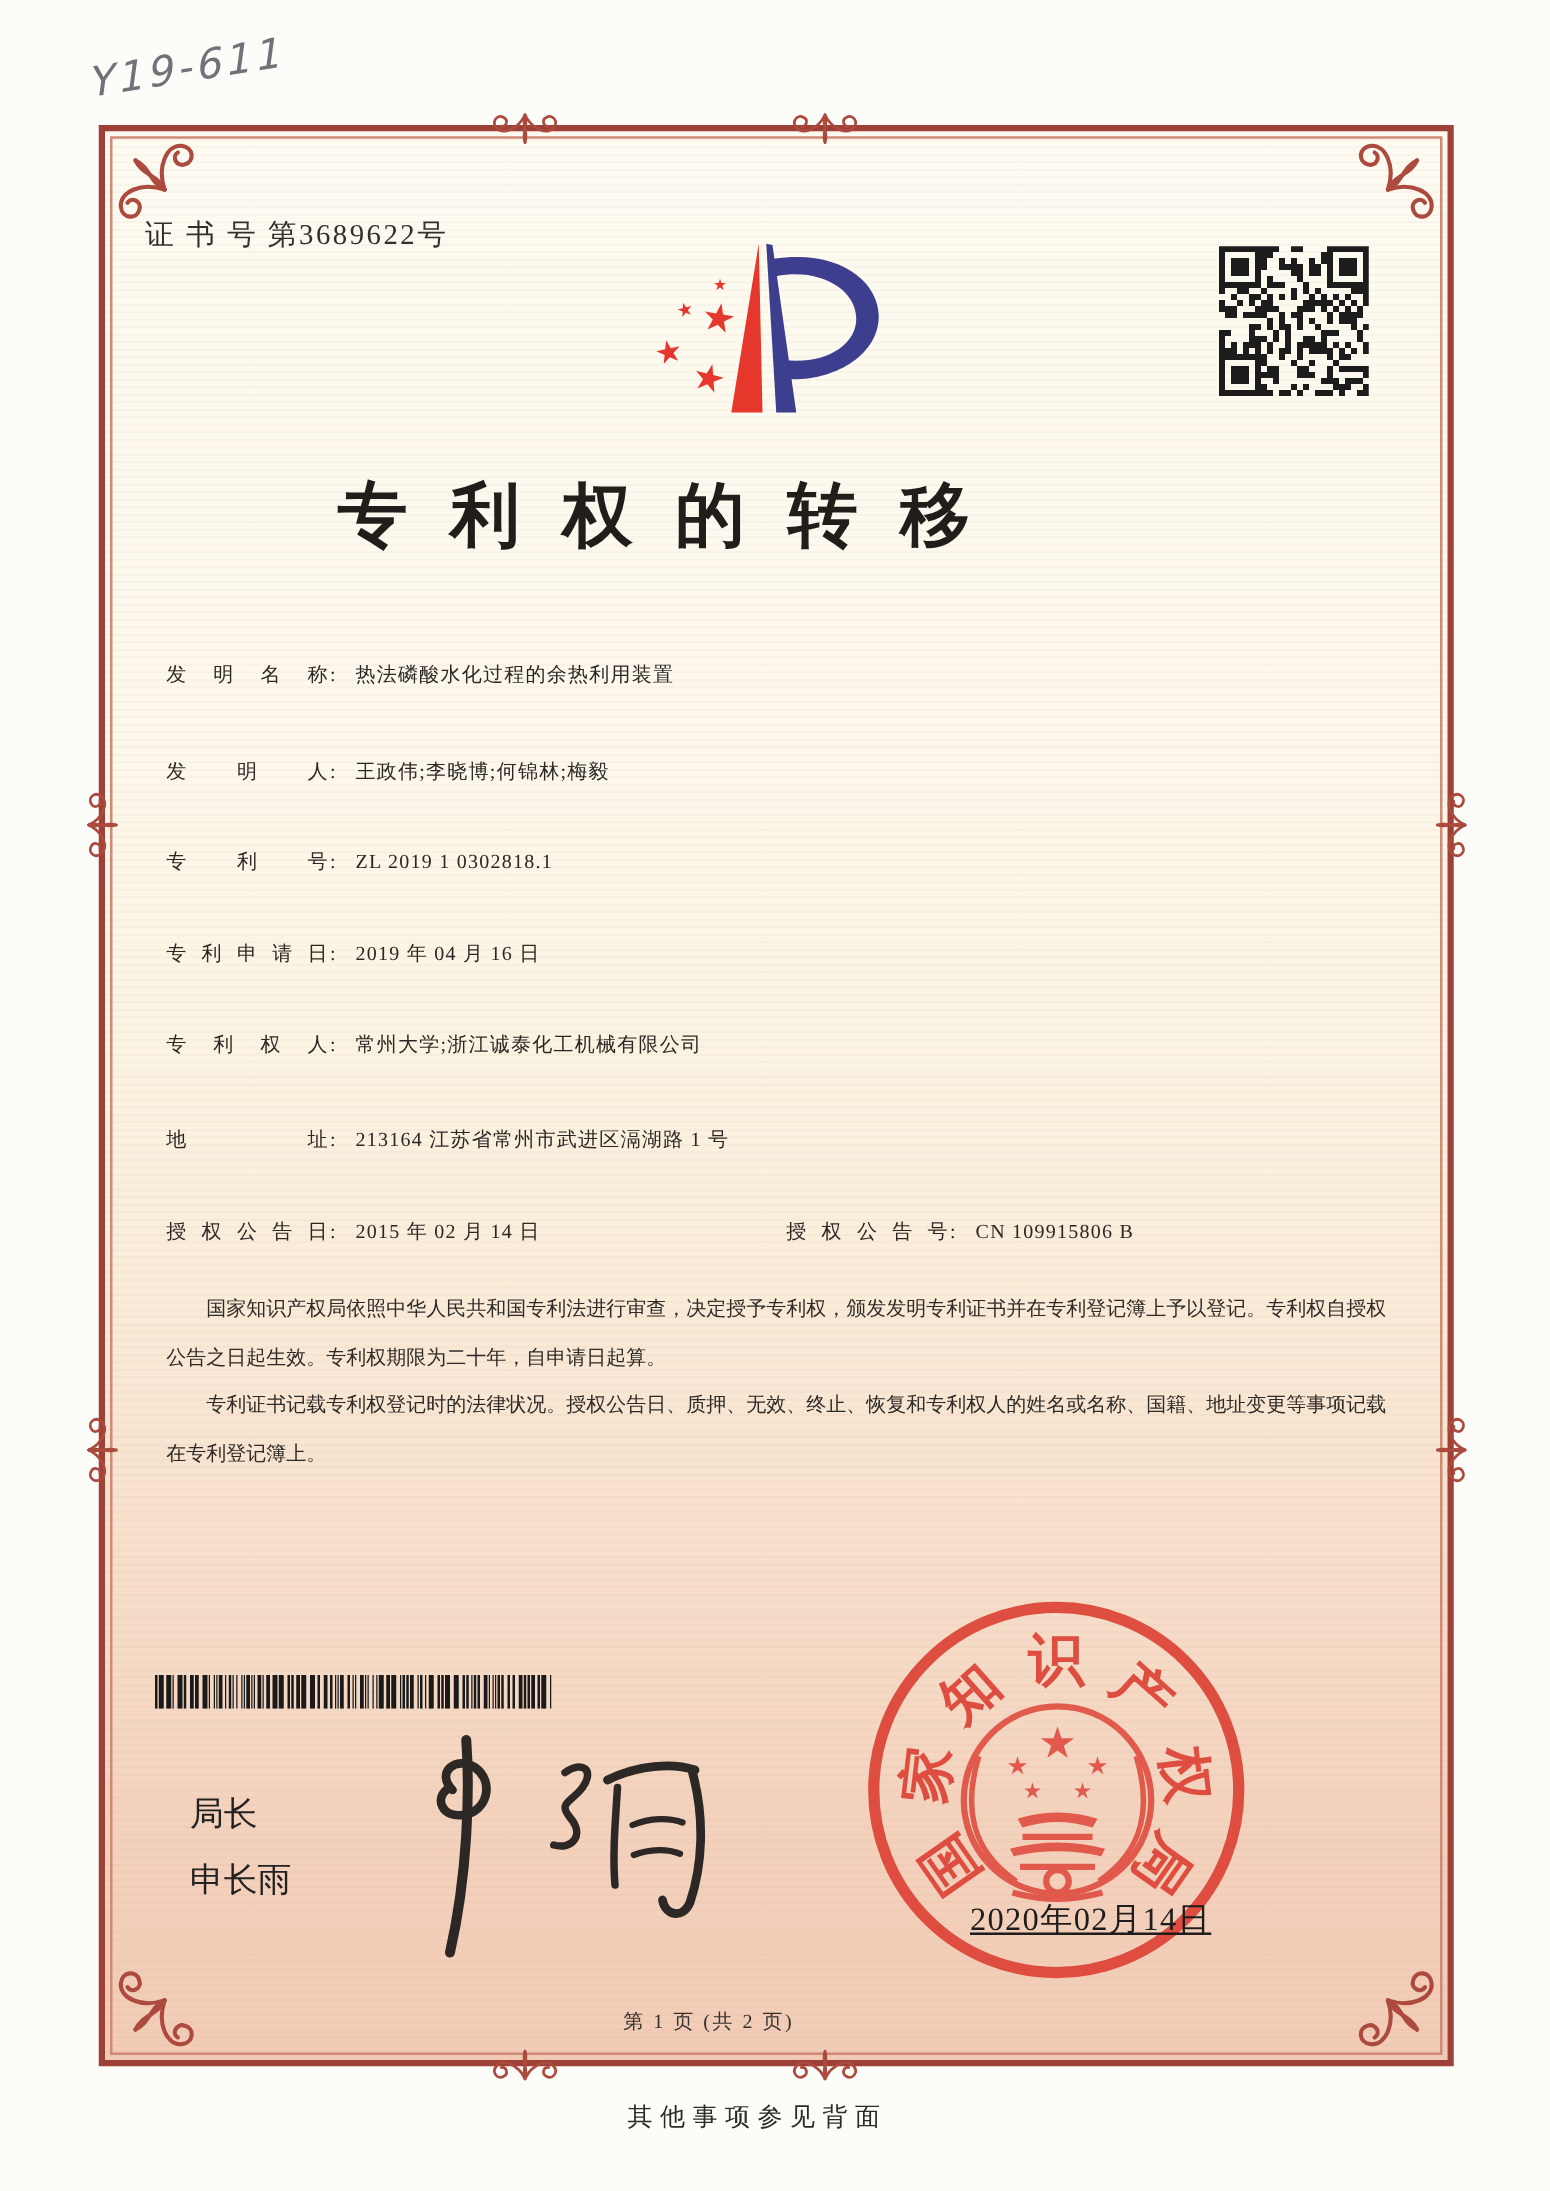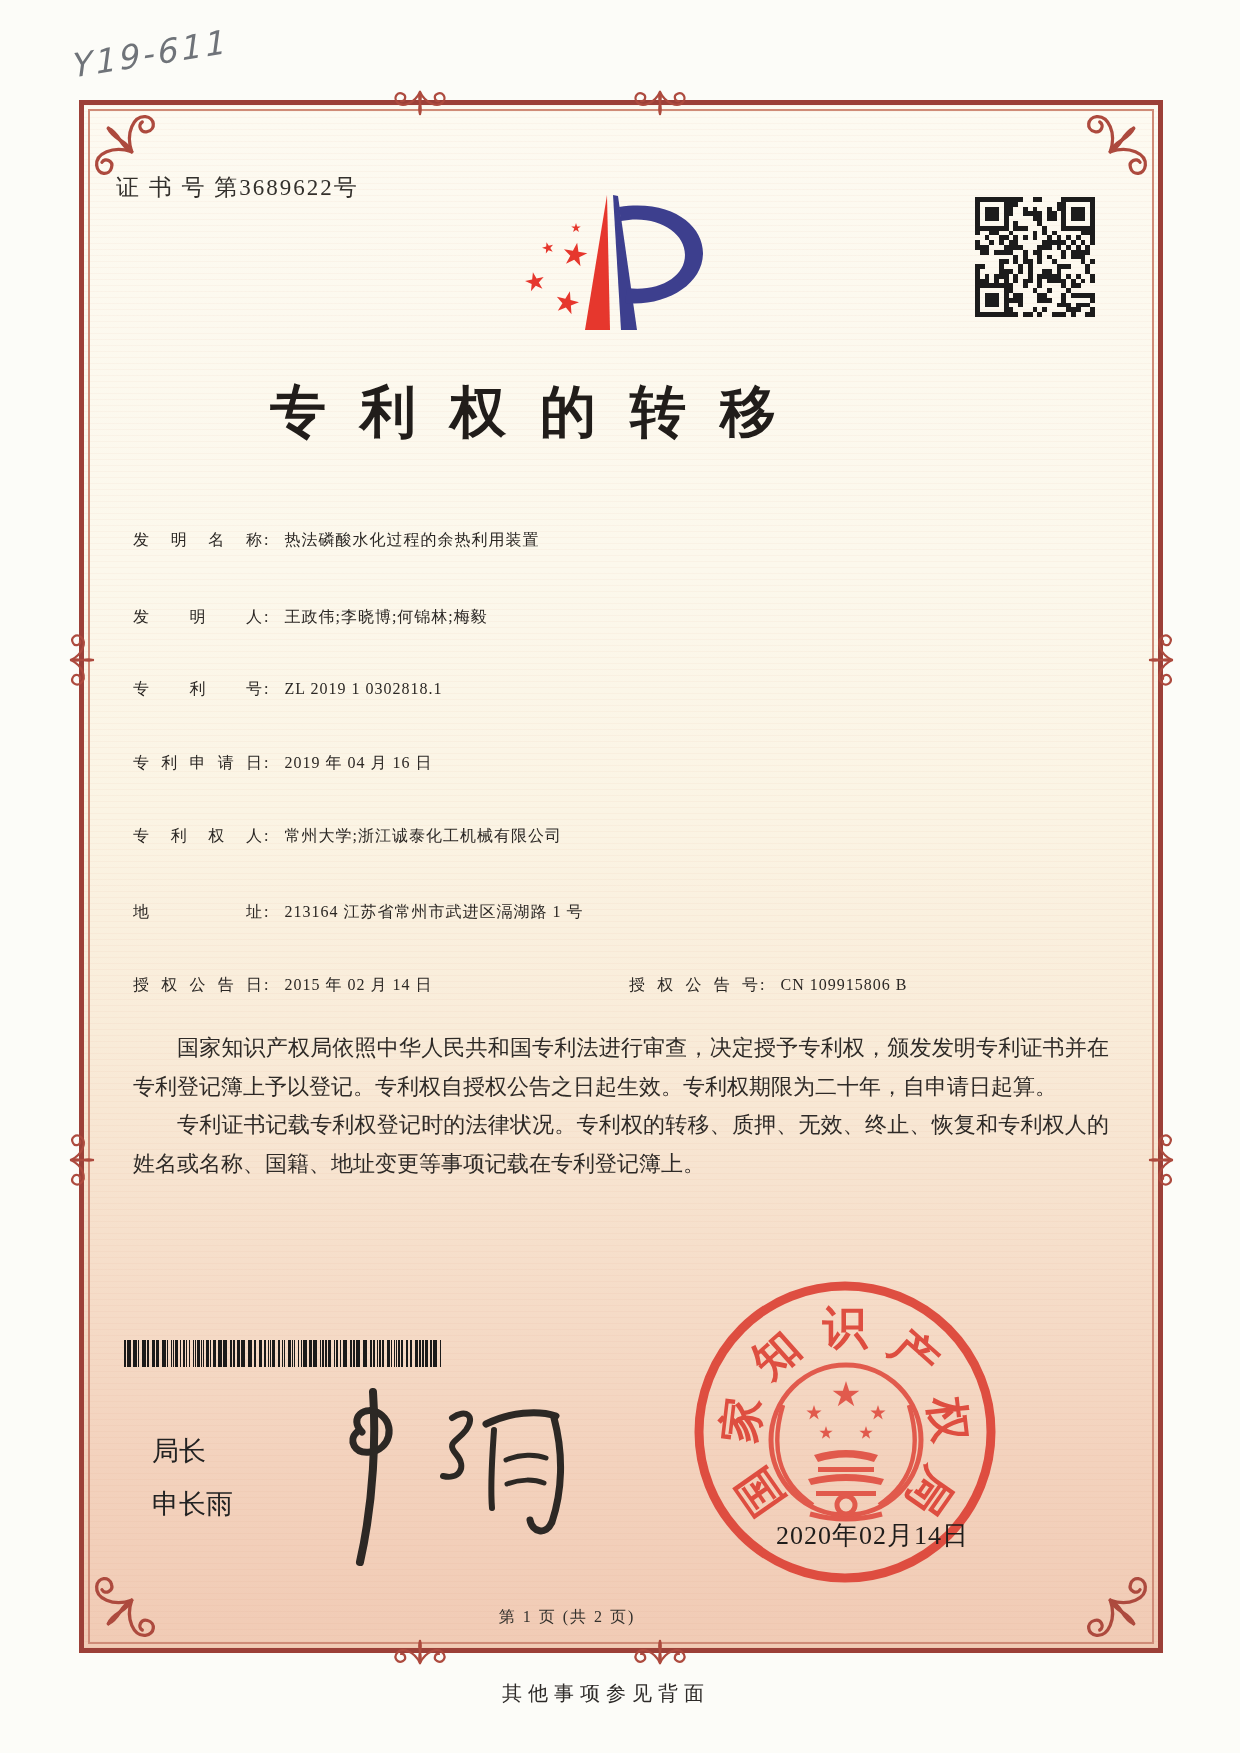--- a/index.html
+++ b/index.html
@@ -18,32 +18,32 @@
   .cert-no{position:absolute;left:116px;top:172px;font-size:23px;letter-spacing:2px;color:#33302c;}
   .logo{position:absolute;left:515px;top:185px;width:200px;height:155px;}
   .qr{position:absolute;left:975px;top:197px;width:120px;height:120px;}
   .title{position:absolute;left:0;top:375px;width:1080px;text-align:center;font-size:56px;font-weight:700;
          letter-spacing:34px;color:#211d1a;}
   .row{position:absolute;left:133px;width:1010px;font-size:16px;display:flex;align-items:baseline;color:#2b2724;}
   .lbl{display:inline-block;width:129px;text-align:justify;text-align-last:justify;text-justify:inter-character;font-weight:500;}
   .colon{margin-left:2px;}
   .val{margin-left:16px;letter-spacing:1px;white-space:nowrap;}
   .grant{position:absolute;left:479px;top:0;display:flex;align-items:baseline;margin-left:17px;}
-  .legal{position:absolute;left:133px;top:1029px;width:976px;font-size:22px;line-height:38.5px;
+  .legal{position:absolute;left:133px;top:1029px;width:976px;font-size:16px;line-height:38.5px;
          color:#2e2a27;text-align:justify;}
   .legal p{margin:0;text-indent:2em;}
   .barcode{position:absolute;left:124px;top:1340px;width:322px;height:27px;}
   .signer-title{position:absolute;left:152px;top:1433px;font-size:27px;font-family:"Liberation Sans","DejaVu Sans",sans-serif;color:#222;}
   .signer-name{position:absolute;left:152px;top:1486px;font-size:27px;font-family:"Liberation Sans","DejaVu Sans",sans-serif;color:#222;}
   .signature{position:absolute;left:310px;top:1380px;width:260px;height:195px;}
   .seal{position:absolute;left:668px;top:1255px;width:354px;height:354px;opacity:.93;}
   .seal-char{fill:#dd4437;font-size:45px;font-weight:700;text-anchor:middle;dominant-baseline:central;
              font-family:"Liberation Serif",serif;}
   .seal-date{position:absolute;left:745px;top:1518px;width:255px;text-align:center;font-size:26px;
-             color:#1f1d1b;letter-spacing:1px;z-index:5;}
+             color:#1f1d1b;letter-spacing:1px;z-index:5;text-decoration:underline;}
   .page-no{position:absolute;left:0;top:1607px;width:1134px;text-align:center;font-size:16px;letter-spacing:2px;color:#33302c;}
   .back-note{position:absolute;left:0;top:1680px;width:1212px;text-align:center;font-size:20px;letter-spacing:6px;color:#2c2927;}
 </style>
 </head>
 <body>
 
 <div class="page">
 
   <div class="cert-bg"></div>
 
@@ -132,21 +132,21 @@
     <span class="val">2015 年 02 月 14 日</span>
     <span class="grant">
       <span class="lbl">授权公告号</span>
         <span class="colon">:</span>
       <span class="val">CN 109915806 B</span>
     </span>
   </div>
 
   <div class="legal">
     <p>国家知识产权局依照中华人民共和国专利法进行审查，决定授予专利权，颁发发明专利证书并在专利登记簿上予以登记。专利权自授权公告之日起生效。专利权期限为二十年，自申请日起算。</p>
-    <p>专利证书记载专利权登记时的法律状况。专利权的转移、质押、无效、终止、恢复和专利权人的姓名或名称、国籍、地址变更等事项记载在专利登记簿上。</p>
+    <p>专利证书记载专利权登记时的法律状况。授权公告日、质押、无效、终止、恢复和专利权人的姓名或名称、国籍、地址变更等事项记载在专利登记簿上。</p>
   </div>
 
   <div class="barcode">
     <svg viewBox="0 0 322 28" width="322" height="27" preserveAspectRatio="none">
       <path id="barcode-path" fill="#1a1a1a" d="M0,0h2v28h-2zM3,0h4v28h-4zM9,0h4v28h-4zM14,0h1v28h-1zM18,0h4v28h-4zM23,0h2v28h-2zM28,0h3v28h-3zM32,0h3v28h-3zM38,0h4v28h-4zM43,0h1v28h-1zM47,0h1v28h-1zM49,0h1v28h-1zM51,0h3v28h-3zM56,0h1v28h-1zM59,0h2v28h-2zM62,0h1v28h-1zM65,0h1v28h-1zM69,0h1v28h-1zM71,0h1v28h-1zM73,0h3v28h-3zM77,0h1v28h-1zM79,0h1v28h-1zM82,0h3v28h-3zM86,0h1v28h-1zM89,0h3v28h-3zM94,0h4v28h-4zM99,0h4v28h-4zM106,0h2v28h-2zM109,0h2v28h-2zM113,0h3v28h-3zM117,0h4v28h-4zM124,0h4v28h-4zM130,0h2v28h-2zM135,0h3v28h-3zM140,0h2v28h-2zM144,0h1v28h-1zM146,0h1v28h-1zM148,0h3v28h-3zM154,0h2v28h-2zM158,0h1v28h-1zM160,0h1v28h-1zM164,0h3v28h-3zM168,0h1v28h-1zM170,0h1v28h-1zM174,0h1v28h-1zM177,0h1v28h-1zM179,0h4v28h-4zM185,0h3v28h-3zM189,0h4v28h-4zM196,0h1v28h-1zM198,0h2v28h-2zM201,0h2v28h-2zM204,0h3v28h-3zM210,0h1v28h-1zM212,0h2v28h-2zM216,0h1v28h-1zM219,0h4v28h-4zM226,0h2v28h-2zM229,0h2v28h-2zM232,0h4v28h-4zM239,0h4v28h-4zM246,0h2v28h-2zM249,0h2v28h-2zM253,0h1v28h-1zM255,0h2v28h-2zM258,0h2v28h-2zM263,0h3v28h-3zM267,0h1v28h-1zM270,0h1v28h-1zM272,0h1v28h-1zM274,0h2v28h-2zM277,0h2v28h-2zM282,0h2v28h-2zM286,0h2v28h-2zM291,0h3v28h-3zM295,0h2v28h-2zM298,0h2v28h-2zM301,0h3v28h-3zM306,0h2v28h-2zM309,0h4v28h-4zM316,0h1v28h-1z"></path>
     </svg>
   </div>
 
   <div class="signer-title">局长</div>
   <div class="signer-name">申长雨</div>

